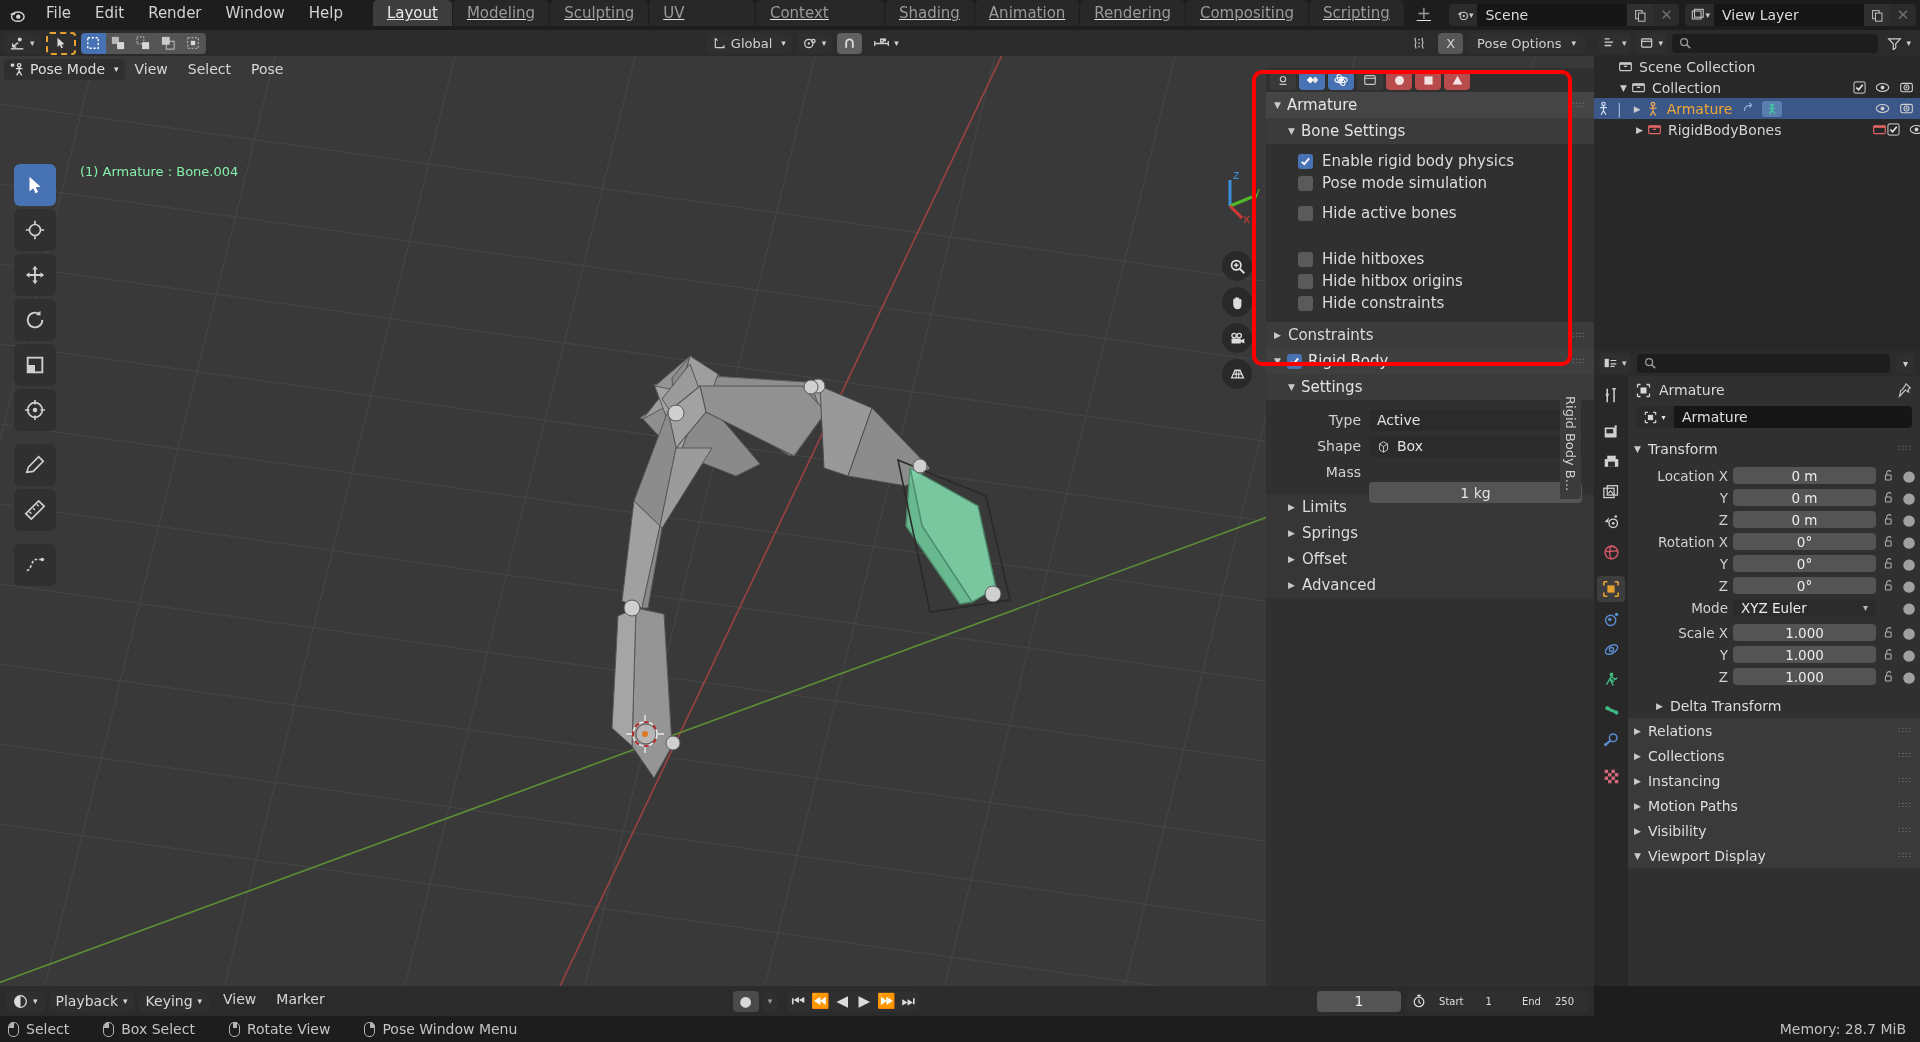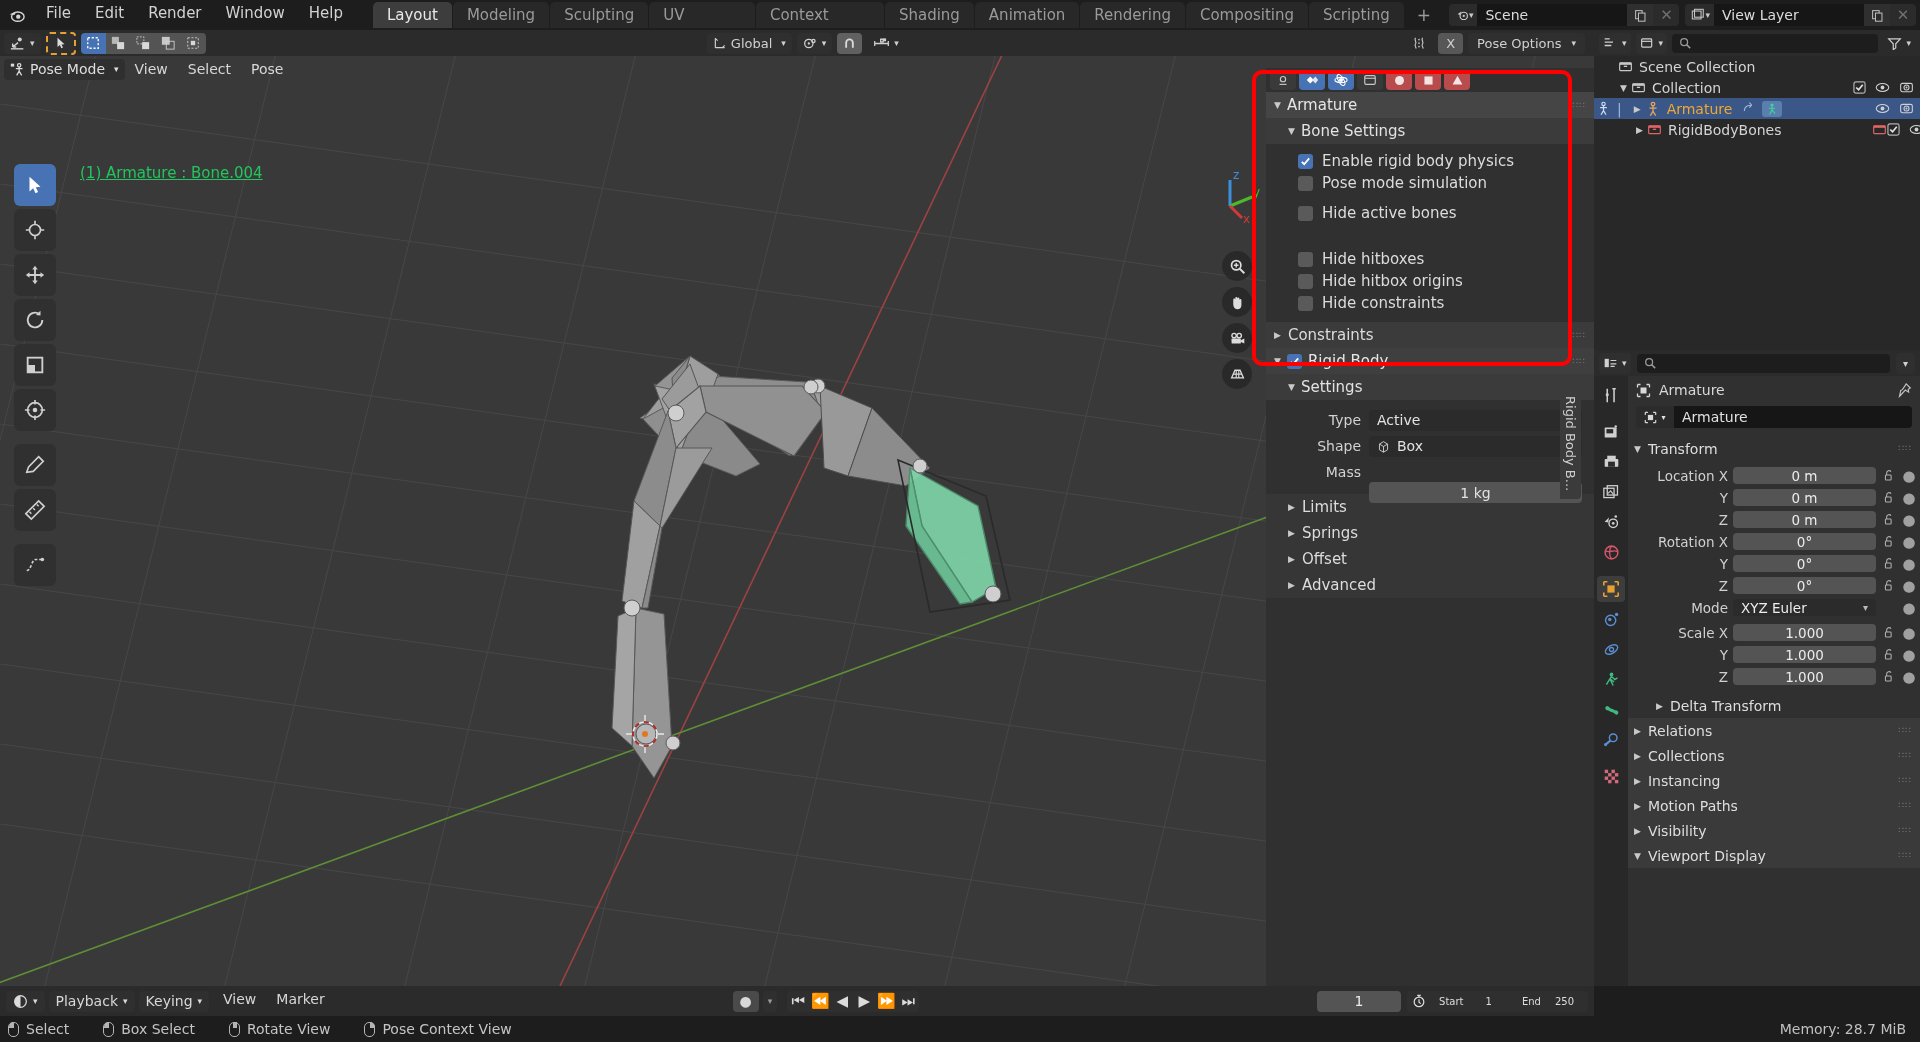--- a/index.html
+++ b/index.html
@@ -11,21 +11,21 @@
     color:#e4e4e4;
     -webkit-font-smoothing:antialiased;
   }
   .app{position:relative;width:1920px;height:1042px;}
 
   
   .topbar{position:absolute;left:0;top:0;width:1920px;height:30px;background:#1d1d1d;
     display:flex;align-items:center;}
   .blender-logo{width:34px;display:flex;justify-content:center;align-items:center;color:#d6d6d6;}
   .menu-item{padding:0 12px;height:34px;line-height:30px;font-size:15px;color:#d2d2d2;border-radius:3px;}
-  .wsp-tabs{display:flex;align-items:center;height:30px;margin-left:18px;}
+  .wsp-tabs{display:flex;align-items:flex-start;height:30px;margin-left:18px;text-decoration:underline;}
   .wsp{height:26px;line-height:26px;padding:0 14px;font-size:15px;color:#9a9a9a;
       background:#282828;border-radius:5px 5px 0 0;margin-right:1px;}
   .wsp.active{background:#3d3d3d;color:#e8e8e8;}
   .wsp-plus{color:#9a9a9a;padding:0 12px;height:26px;line-height:26px;font-size:17px;}
   .topbar-right{margin-left:auto;display:flex;align-items:center;height:30px;padding-right:4px;}
   .idblock{display:flex;align-items:center;background:#1d1d1d;height:24px;margin-left:6px;}
   .idbtn{height:22px;background:#2b2b2b;border-radius:4px 0 0 4px;display:flex;align-items:center;
     padding:0 4px 0 6px;color:#c8c8c8;font-size:12px;}
   .idname{height:22px;background:#161616;min-width:150px;display:flex;align-items:center;
     padding:0 8px;font-size:14px;color:#dcdcdc;}
@@ -43,21 +43,21 @@
   .seg div.on{background:#4772b3;}
   .vp-header2{position:absolute;left:0;top:56px;width:1594px;height:26px;
     display:flex;align-items:center;padding:0 4px;background:transparent;}
   .modebtn{height:21px;background:#2f2f2f;border-radius:4px;display:flex;align-items:center;
     padding:0 6px;gap:5px;color:#dedede;font-size:14px;}
   .mtxt{padding:0 10px;color:#d8d8d8;font-size:14px;}
 
   
   .viewport{position:absolute;left:0;top:56px;width:1594px;height:930px;background:#393939;overflow:hidden;}
   .grid-svg{position:absolute;left:0;top:0;}
-  .bone-name{position:absolute;left:80px;top:108px;color:#22c55e;font-size:15px;text-decoration:underline;}
+  .bone-name{position:absolute;left:80px;top:108px;color:#86efac;font-size:13px;}
   .gizmo{position:absolute;left:1200px;top:108px;width:70px;height:70px;}
   .nav-btns{position:absolute;left:1222px;top:195px;display:flex;flex-direction:column;gap:6px;}
   .navb{width:30px;height:30px;border-radius:50%;background:#262626cc;display:flex;
     align-items:center;justify-content:center;color:#d8d8d8;}
 
   
   .tools{position:absolute;left:14px;top:108px;display:flex;flex-direction:column;gap:3px;}
   .tool{width:42px;height:42px;border-radius:6px;background:#303030;display:flex;
     align-items:center;justify-content:center;color:#d0d0d0;}
   .tool.active{background:#4772b3;}
@@ -1232,19 +1232,19 @@
         <div class="sitem">
      <span class="mouse l"></span>
      <span>Box Select</span>
         </div>
         <div class="sitem">
      <span class="mouse m"></span>
      <span>Rotate View</span>
         </div>
         <div class="sitem">
      <span class="mouse r"></span>
-     <span>Pose Context View</span>
+     <span>Pose Window Menu</span>
         </div>
       </div>
     <div class="memory">Memory: 28.7 MiB</div>
   </div>
 
 </div>
 
 </body></html>

